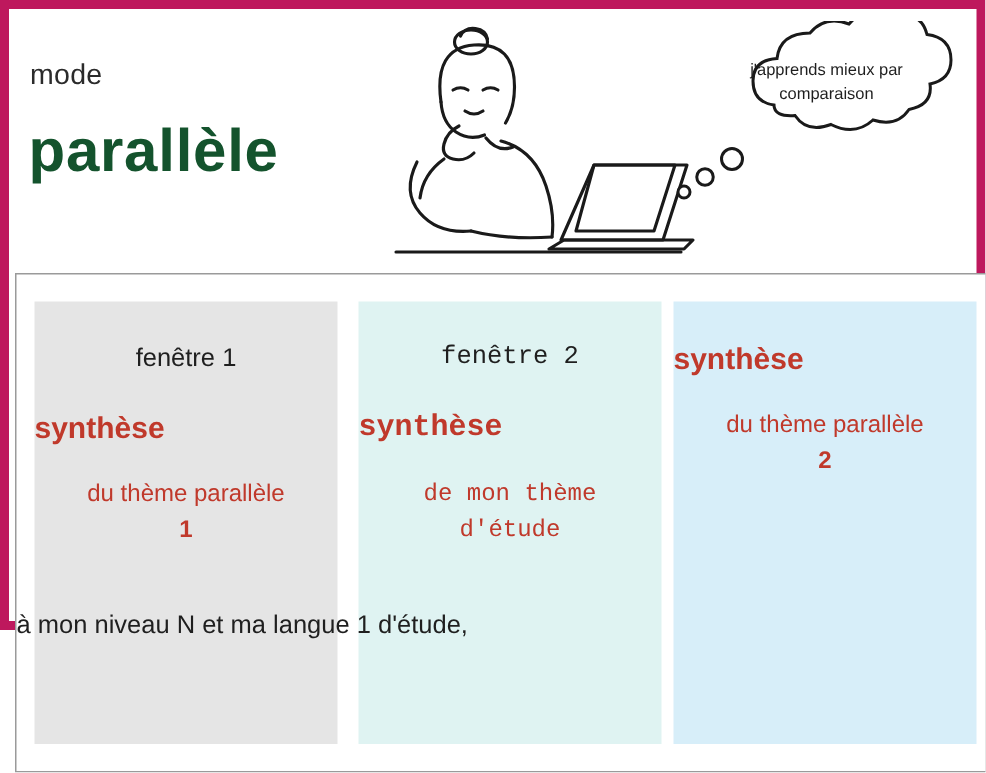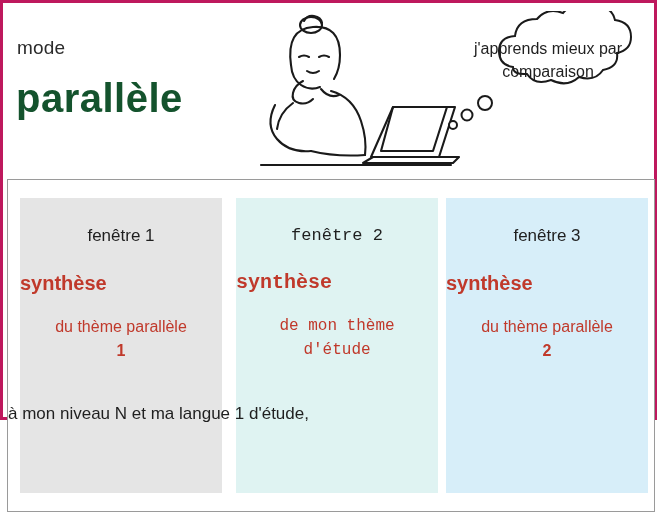--- a/index.html
+++ b/index.html
@@ -12,21 +12,21 @@
     background: #ffffff;
     font-family: "Liberation Sans", sans-serif;
     overflow: hidden;
     position: relative;
   }
   .page {
     position: relative;
     width: 657px;
     height: 420px;
     box-sizing: border-box;
-    border: 3px solid #be185d;
+    border: 6px solid #be185d;
     background: #ffffff;
   }
 
   
   .header {
     position: absolute;
     left: 0;
     top: 0;
     width: 657px;
     height: 172px;
@@ -63,21 +63,21 @@
     top: 8px;
     width: 210px;
     height: 130px;
   }
   .bubble-text {
     position: absolute;
     left: 470px;
     top: 34px;
     width: 150px;
     text-align: center;
-    font-size: 16px;
+    font-size: 11px;
     color: #1f1f1f;
     line-height: 1.45;
   }
 
   
   .main-box {
     position: absolute;
     left: 4px;
     top: 176px;
     width: 648px;
@@ -227,21 +227,20 @@
       <div class="col col2">
         <div class="col-title">fenêtre 2</div>
         <div class="col-synth">synthèse</div>
         <div class="col-sub">
           <span>de mon thème</span><br>
           <span>d'étude</span>
         </div>
       </div>
 
       <div class="col col3">
-        <div class="col-title">fenêtre 3</div>
         <div class="col-synth">synthèse</div>
         <div class="col-sub">
           <span>du thème parallèle</span><br>
           <b>2</b>
         </div>
       </div>
 
       <div class="footer-line1">à mon niveau N  et ma langue 1 d'étude,</div>
     </div>
   </div>

